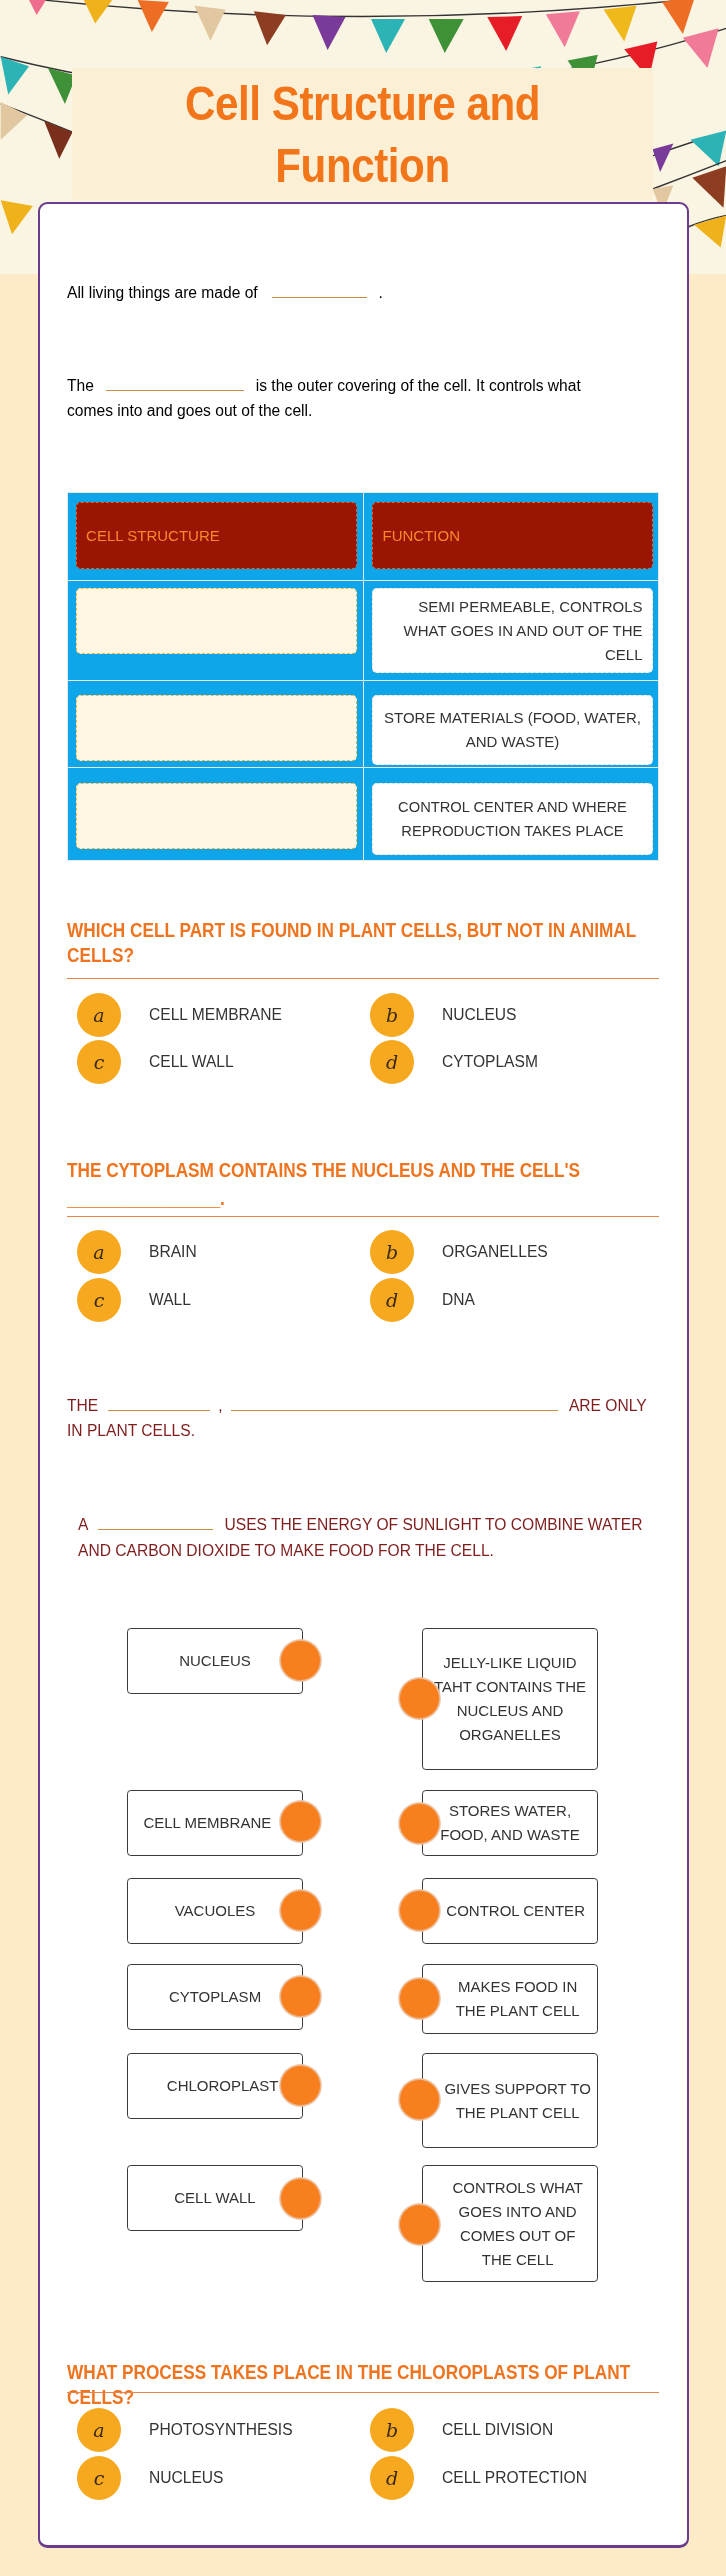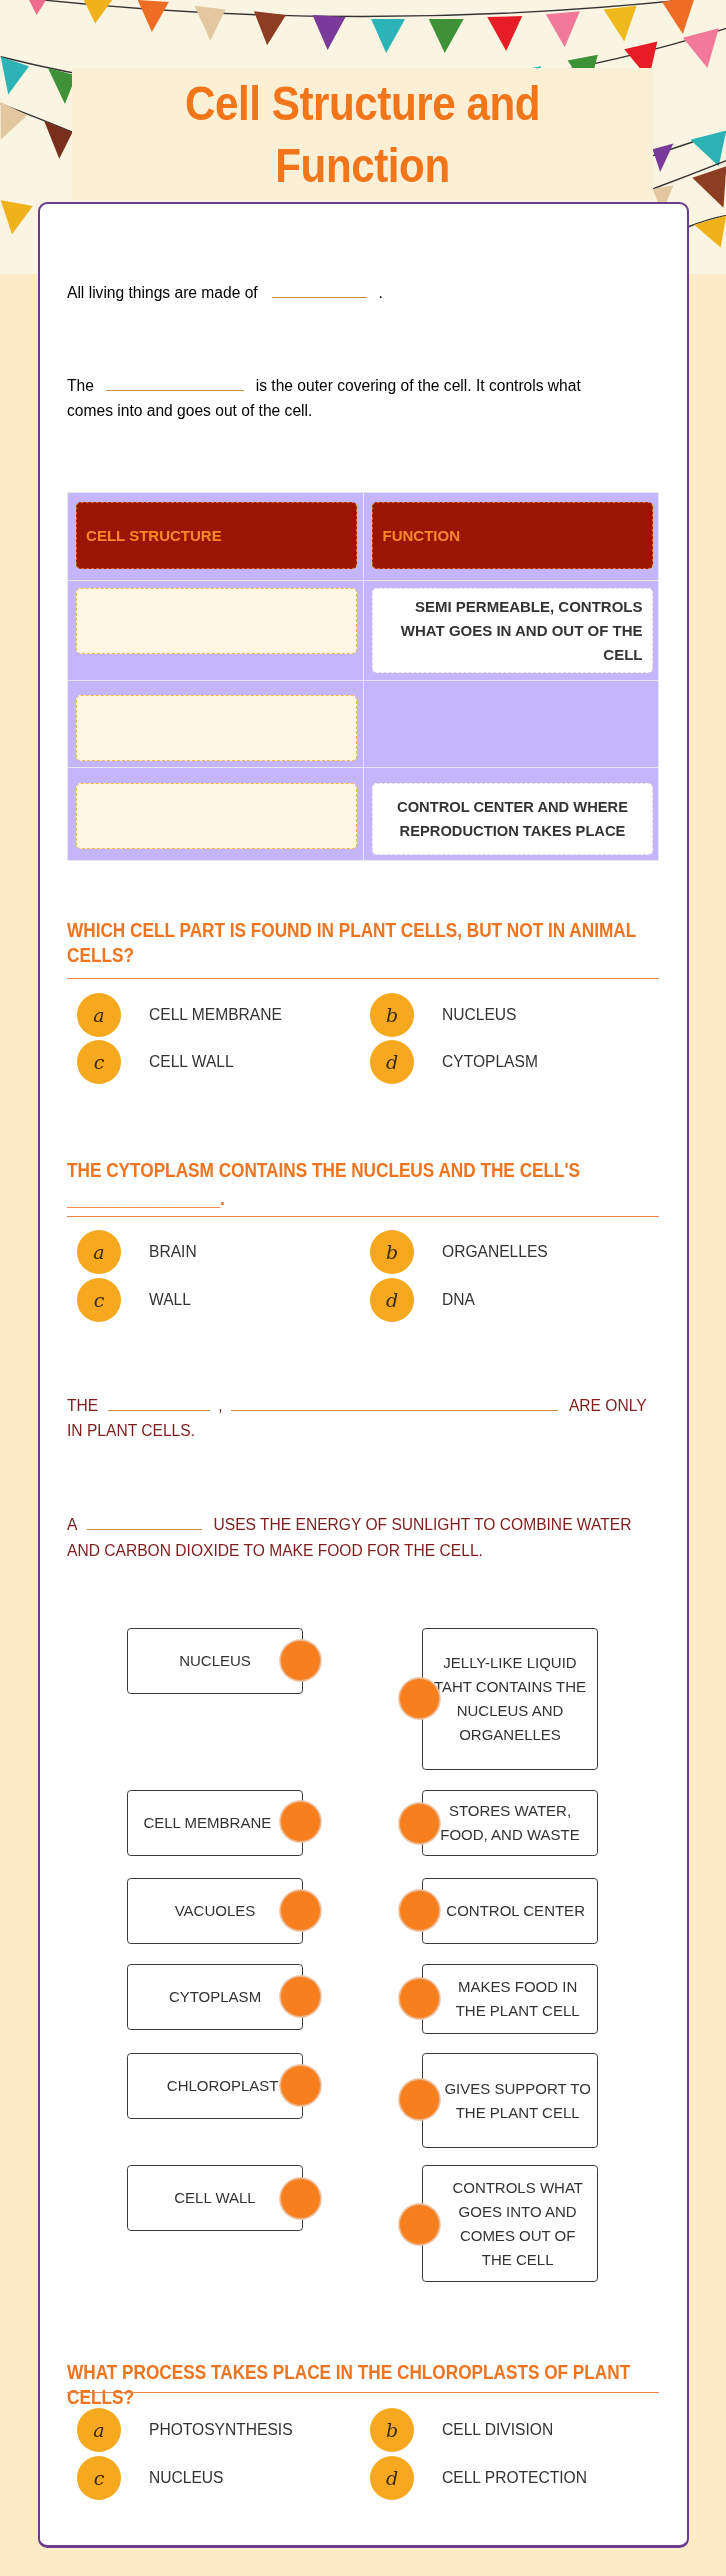--- a/index.html
+++ b/index.html
@@ -46,21 +46,21 @@
   .blank {
     display: inline-block; vertical-align: baseline;
     border-bottom: 1.4px solid #c88b43;
     height: 17px;
   }
   .caps { font-family: "Liberation Sans", sans-serif; font-size: 15.6px; color: #7f1d1d; }
 
   
   .table {
     position: absolute; left: 67px; top: 492px; width: 592px; height: 369px;
-    background: #c4b5fd; border: 0.9px solid #e6e8ea; font-weight: bold;
+    background: #0ea5e9; border: 0.9px solid #e6e8ea;
   }
   .table .vline { position: absolute; left: 295px; top: 0; width: 0.9px; height: 100%; background: #e6e8ea; }
   .table .hline { position: absolute; left: 0; width: 100%; height: 0.9px; background: #e6e8ea; }
   .th {
     position: absolute; height: 67px;
     background: #9b1504;
     border: 1.4px dashed #d9692a;
     border-radius: 4.7px;
     color: #f7892c;
     font-family: "Liberation Sans", sans-serif;
@@ -197,20 +197,21 @@
   <div class="hline" style="top:187px;"></div>
   <div class="hline" style="top:274px;"></div>
 
   <div class="th" style="left:7.6px; top:8.5px; width:281px;">CELL STRUCTURE</div>
   <div class="th" style="left:304px; top:8.5px; width:281px;">FUNCTION</div>
 
   <div class="drop" style="left:7.6px; top:95px; width:281px; height:66px;"></div>
   <div class="func" style="left:304px; top:95px; width:281px; height:85px;text-align:right;">SEMI PERMEABLE, CONTROLS WHAT GOES IN AND OUT OF THE CELL</div>
 
   <div class="drop" style="left:7.6px; top:202px; width:281px; height:66px;"></div>
+  <div class="func" style="left:304px; top:202px; width:281px; height:70px;">STORE  MATERIALS (FOOD, WATER,  AND WASTE)</div>
 
   <div class="drop" style="left:7.6px; top:290px; width:281px; height:66px;"></div>
   <div class="func" style="left:304px; top:290px; width:281px; height:72px; font-size:14.7px;">CONTROL CENTER AND WHERE REPRODUCTION TAKES PLACE</div>
 </div>
 
 <div class="q-title" style="top:918px;">
   <span>WHICH CELL PART IS FOUND IN PLANT CELLS, BUT NOT IN ANIMAL</span><br>
   <span>CELLS?</span>
 </div>
 <div class="q-rule" style="top:978px;"></div>
@@ -255,21 +256,21 @@
 
 <div class="abs caps" style="left:67px; top:1394px; width:596px; line-height:24.6px;">
   <span>THE</span>
   <span class="blank" style="width:102px; margin:0 3.8px 0 5.7px;"></span>
   <span>,</span>
   <span class="blank" style="width:327px; margin:0 7.6px 0 3.8px;"></span>
   <span>ARE ONLY</span><br>
   <span>IN PLANT CELLS.</span>
 </div>
 
-<div class="abs caps" style="left:67px; top:1512px; width:596px; line-height:25.6px;">
+<div class="abs caps" style="left:78px; top:1512px; width:596px; line-height:25.6px;">
   <span>A</span>
   <span class="blank" style="width:115px; margin:0 7.6px 0 5.7px;"></span>
   <span>USES THE ENERGY OF SUNLIGHT TO COMBINE WATER</span><br>
   <span>AND CARBON DIOXIDE TO MAKE FOOD FOR THE CELL.</span>
 </div>
 
 <div class="mbox" style="left:127px; top:1628px; width:176px; height:66px;">NUCLEUS</div>
 <div class="dot" style="left:280px; top:1640px;"></div>
 <div class="mbox" style="left:422px; top:1628px; width:176px; height:142px;">JELLY-LIKE LIQUID TAHT CONTAINS THE NUCLEUS AND ORGANELLES</div>
 <div class="dot" style="left:399px; top:1678px;"></div>

